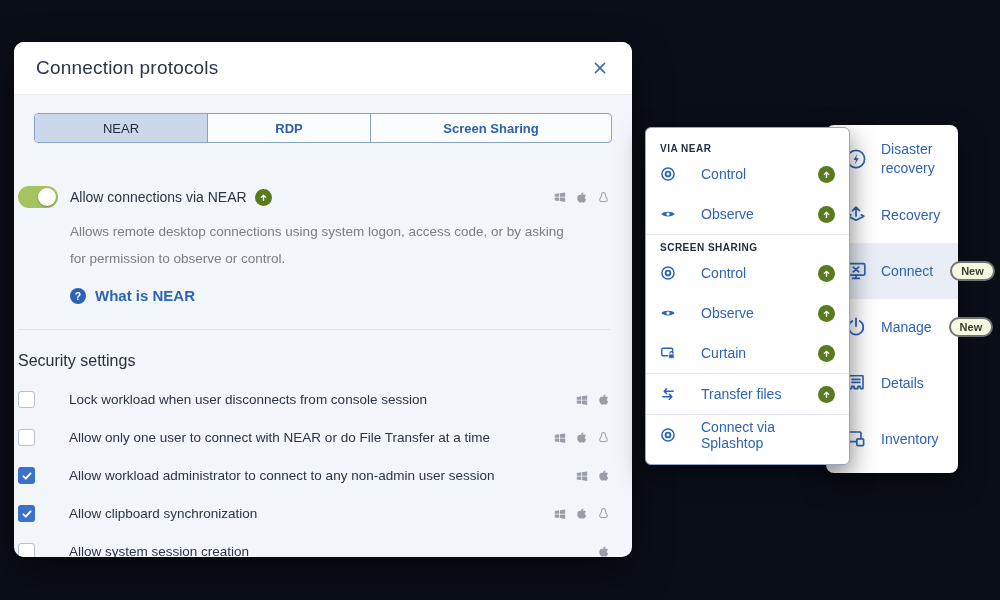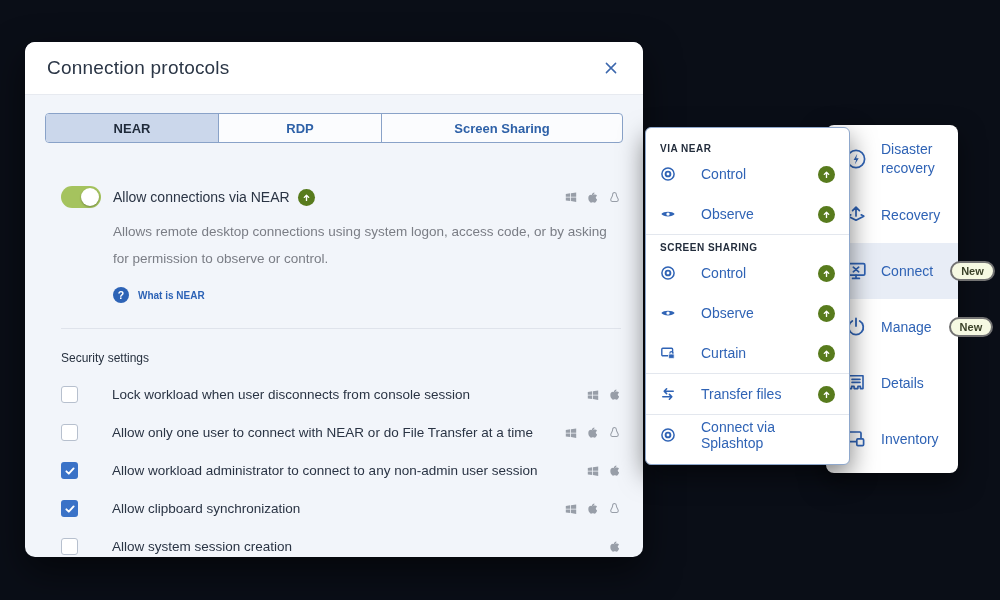--- a/index.html
+++ b/index.html
@@ -5,60 +5,60 @@
   html,body{margin:0;padding:0;}
   body{
     width:1000px;height:600px;position:relative;overflow:hidden;
     background:#0a0e17;
     font-family:"Liberation Sans",sans-serif;
     -webkit-font-smoothing:antialiased;
   }
   svg{display:block}
   
   .dialog{
-    position:absolute;left:25px;top:42px;width:618px;height:515px;
+    position:absolute;left:14px;top:42px;width:618px;height:515px;
     background:#f2f5fa;border-radius:10px;overflow:hidden;
     box-shadow:0 14px 36px rgba(0,0,0,.55);
   }
   .dialog-header{
     height:52px;background:#fff;border-bottom:1px solid #e7eaf0;
     display:flex;align-items:center;padding:0 22px;
   }
   .dialog-title{font-size:19px;color:#2b3646;letter-spacing:.2px;}
   .close-btn{margin-left:auto;cursor:pointer;color:#3c67ad;display:flex;padding:2px;}
   .tabbar{
     display:flex;margin:18px 20px 0;height:30px;background:#fbfcfe;
     border:1px solid #89a2c8;border-radius:4px;overflow:hidden;box-sizing:border-box;
   }
   .tab{
     display:flex;align-items:center;justify-content:center;
     font-size:13px;color:#2e61a8;border-right:1px solid #89a2c8;cursor:pointer;font-weight:bold;
   }
   .tab:last-child{border-right:none}
-  .tab.selected{background:#cbd7eb;color:#1f2a3a;font-weight:700;}
+  .tab.selected{background:#cbd7eb;color:#1f2a3a;font-weight:400;}
   .tab-near{flex:0 0 172px}.tab-rdp{flex:0 0 162px}.tab-ss{flex:1}
-  .content{padding:43px 22px 0 36px;}
+  .content{padding:43px 22px 0 4px;}
   .toggle-row{display:flex;align-items:center;}
   .toggle{width:40px;height:22px;border-radius:11px;background:#a5c35e;position:relative;cursor:pointer;flex:0 0 40px;}
   .knob{position:absolute;right:2px;top:2px;width:18px;height:18px;border-radius:50%;background:#fff;box-shadow:0 1px 2px rgba(0,0,0,.3);}
   .toggle-label{margin-left:12px;font-size:14px;color:#2a3444;}
   .up-badge{
     width:17px;height:17px;border-radius:50%;background:#587b1d;flex:0 0 17px;
     display:flex;align-items:center;justify-content:center;margin-left:8px;
   }
   .os-icons{margin-left:auto;display:flex;gap:9px;align-items:center;color:#989ea8;}
   .desc{margin:10px 0 0 52px;width:502px;font-size:13.5px;line-height:2.0;color:#7a7d85;}
   .help-row{display:flex;align-items:center;gap:9px;margin:15px 0 0 52px;cursor:pointer;width:max-content;}
   .help-icon{
     width:16px;height:16px;border-radius:50%;background:#2d63b6;color:#fff;
     font-size:10.5px;font-weight:700;display:flex;align-items:center;justify-content:center;flex:0 0 16px;
   }
-  .help-label{font-size:10px;font-weight:700;color:#2d63b6;}
+  .help-label{font-size:15px;font-weight:700;color:#2d63b6;}
   .divider{border:none;border-top:1px solid #dfe3eb;margin:25px 0 22px;}
-  .sec-heading{font-size:12px;font-weight:400;color:#27313f;margin:0 0 8px;}
+  .sec-heading{font-size:16px;font-weight:400;color:#27313f;margin:0 0 8px;}
   .opt-row{display:flex;align-items:center;margin-top:21px;gap:24px;}
   .checkbox{width:17px;height:17px;border-radius:3px;flex:0 0 17px;cursor:pointer;box-sizing:border-box;}
   .checkbox.unchecked{background:#fff;border:1px solid #b7c0ce;}
   .checkbox.checked{background:#3a72c7;display:flex;align-items:center;justify-content:center;}
   .opt-label{margin-left:10px;font-size:13.5px;color:#2a3444;}
   
   .menu{
     position:absolute;left:645px;top:127px;width:205px;height:338px;z-index:3;
     background:#fff;border:1px solid #8fa8cc;border-radius:6px;
     box-shadow:0 10px 26px rgba(0,0,0,.5);

